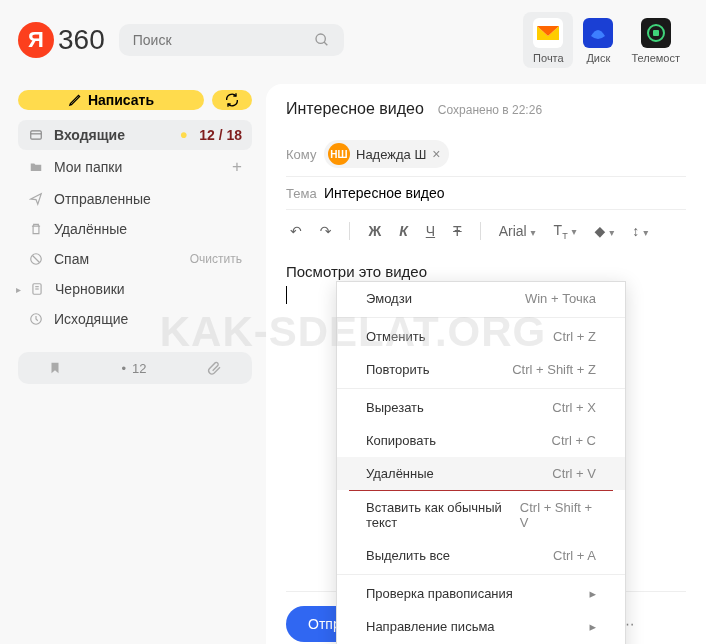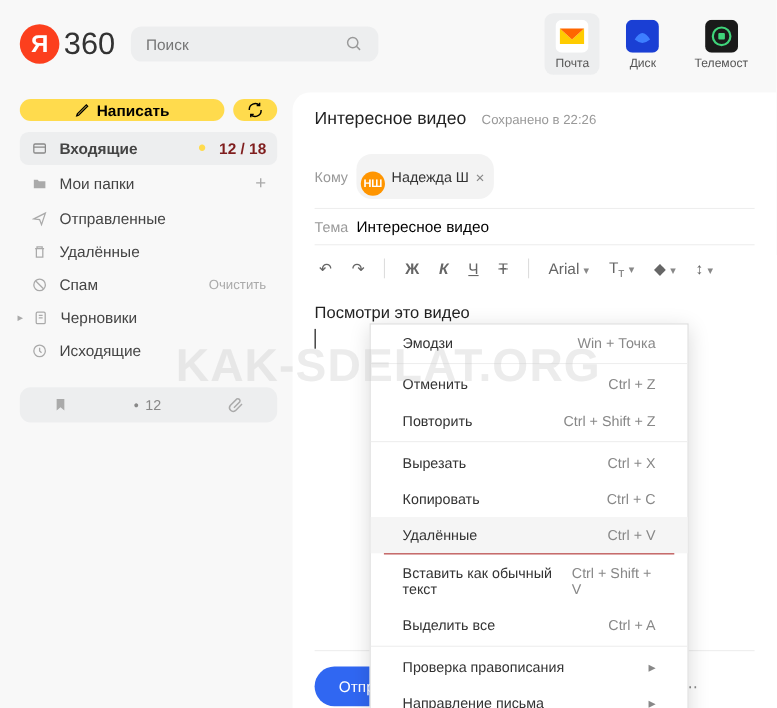--- a/index.html
+++ b/index.html
@@ -3,21 +3,21 @@
 <meta charset="utf-8">
 <style>
 * { box-sizing: border-box; margin: 0; padding: 0; }
 body { font-family: Arial, sans-serif; font-size: 14px; color: #333; background: #f8f8f8; width: 706px; height: 644px; overflow: hidden; }
 .header { display: flex; align-items: center; padding: 12px 18px; gap: 14px; background: #f8f8f8; }
 .logo { display: flex; align-items: center; gap: 4px; font-size: 28px; font-weight: 400; }
 .logo-ya { width: 36px; height: 36px; border-radius: 50%; background: #fc3f1d; color: #fff; display: flex; align-items: center; justify-content: center; font-weight: bold; font-size: 22px; }
 .search-box { flex: 0 0 210px; display: flex; align-items: center; background: #edeeef; border-radius: 10px; padding: 8px 14px; color: #888; }
 .search-box input { border: none; background: transparent; outline: none; flex: 1; font-size: 14px; color: #333; }
 .header-spacer { flex: 1; }
-.header-apps { display: flex; gap: 14px; }
+.header-apps { display: flex; }
 .app { display: flex; flex-direction: column; align-items: center; gap: 2px; font-size: 11px; color: #555; padding: 4px 8px; border-radius: 8px; }
 .app.active { background: #edeeef; }
 .app-icon { width: 34px; height: 34px; border-radius: 8px; display: flex; align-items: center; justify-content: center; }
 .main { display: flex; height: calc(644px - 66px); }
 .sidebar { width: 266px; padding: 10px 14px 10px 18px; }
 .compose-row { display: flex; gap: 8px; margin-bottom: 10px; }
 .compose-btn { flex: 1; background: #ffdb4d; border: none; border-radius: 10px; padding: 2px; font-size: 14px; font-weight: 600; cursor: pointer; display: flex; align-items: center; justify-content: center; gap: 6px; }
 .refresh-btn { width: 40px; background: #ffdb4d; border: none; border-radius: 10px; cursor: pointer; display: flex; align-items: center; justify-content: center; }
 .folder-list { list-style: none; }
 .folder-item { display: flex; align-items: center; padding: 7px 10px; border-radius: 8px; cursor: pointer; gap: 10px; color: #444; }
@@ -30,21 +30,21 @@
 .folder-item .clear { color: #aaa; font-size: 12px; }
 .sidebar-bottom { display: flex; justify-content: space-around; align-items: center; margin-top: 18px; background: #edeeef; border-radius: 10px; padding: 8px 0; color: #888; }
 .sidebar-bottom .item { display: flex; align-items: center; gap: 6px; font-size: 13px; }
 .content { flex: 1; background: #fff; border-radius: 16px 0 0 0; margin-top: 4px; padding: 16px 20px; position: relative; display: flex; flex-direction: column; }
 .title-row { display: flex; align-items: baseline; gap: 14px; margin-bottom: 14px; }
 .title-row .title { font-size: 16px; color: #222; }
 .title-row .saved { font-size: 12px; color: #999; }
 .field-row { display: flex; align-items: center; padding: 8px 0; border-bottom: 1px solid #eee; }
 .field-label { width: 38px; font-size: 13px; color: #999; }
 .chip { display: inline-flex; align-items: center; gap: 6px; background: #f3f3f3; border-radius: 14px; padding: 3px 8px 3px 4px; font-size: 13px; }
-.chip-avatar { width: 22px; height: 22px; border-radius: 50%; background: #ff9500; color: #fff; display: flex; align-items: center; justify-content: center; font-size: 10px; font-weight: bold; margin-top: 13px; }
+.chip-avatar { width: 22px; height: 22px; border-radius: 50%; background: #ff9500; color: #fff; display: flex; align-items: center; justify-content: center; font-size: 10px; font-weight: bold; }
 .chip-close { color: #888; cursor: pointer; font-size: 14px; }
 .subject-input { border: none; outline: none; font-size: 14px; flex: 1; }
 .toolbar { display: flex; align-items: center; gap: 10px; padding: 10px 0; color: #555; }
 .toolbar .sep { width: 1px; height: 18px; background: #ddd; margin: 0 4px; }
 .toolbar .tb-btn { cursor: pointer; padding: 2px 4px; color: #666; }
 .toolbar .bold { font-weight: bold; }
 .toolbar .italic { font-style: italic; font-weight: bold; }
 .toolbar .underline { text-decoration: underline; }
 .toolbar .strike { text-decoration: line-through; }
 .toolbar .font-name { font-size: 14px; }

